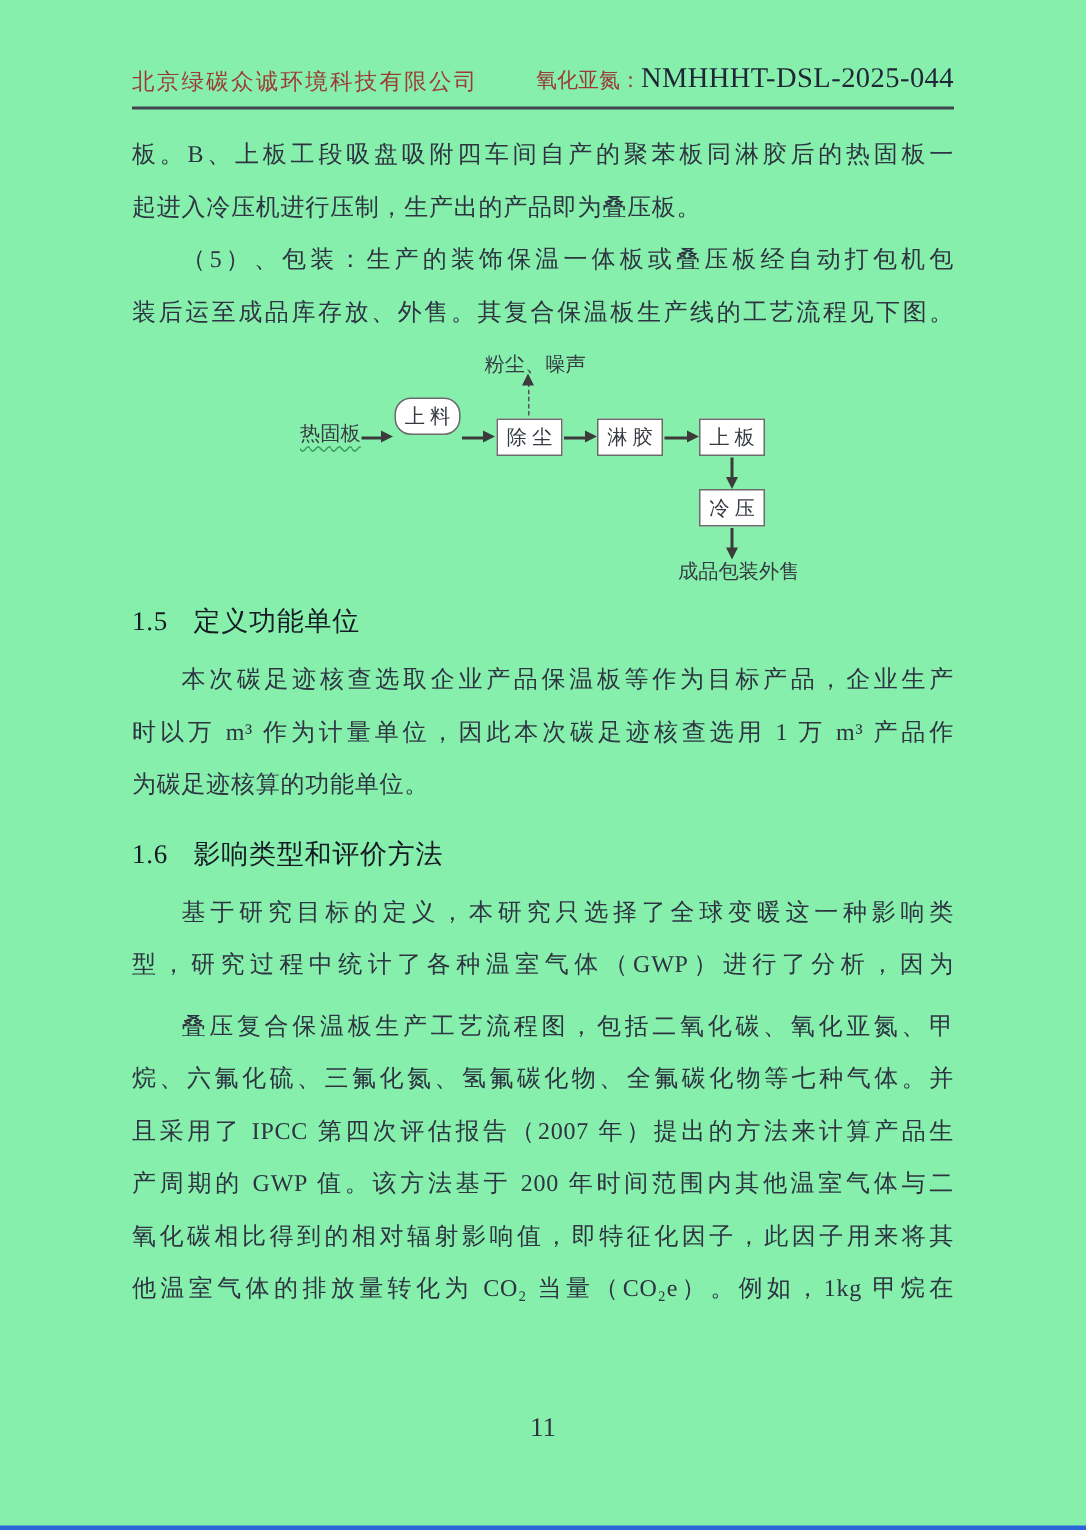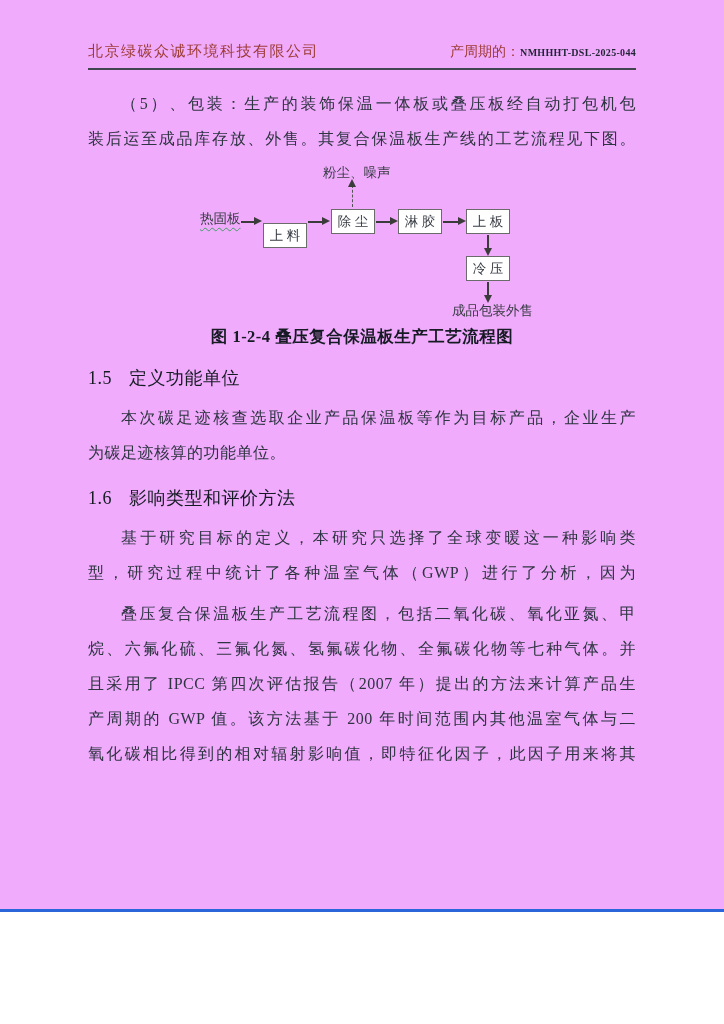--- a/index.html
+++ b/index.html
@@ -1,30 +1,30 @@
 <!DOCTYPE html>
 <html><head>
 <meta charset="utf-8">
 <style>
   * { margin:0; padding:0; box-sizing:border-box; }
   html,body { background:#ffffff; }
   .page {
-    position:relative; width:724px; height:912px; background:#f0abfc;
+    position:relative; width:724px; height:1020px; background:#86efac;
     font-family:"Liberation Serif","DejaVu Serif",serif; overflow:hidden;
   }
   
   .header {
     position:absolute; top:42px; left:88px; width:548px;
     display:flex; justify-content:space-between; align-items:flex-end;
     padding-bottom:7px; border-bottom:2.5px solid #41454f;
   }
   .company { color:#9c3b35; font-size:15px; letter-spacing:1.5px; }
   .fileno { font-size:14px; }
   .fileno-label { color:#9c3b35; }
-  .fileno-value { color:#1f2537; font-weight:bold; font-size:10px; letter-spacing:.3px; }
+  .fileno-value { color:#1f2537; font-weight:normal; font-size:19px; letter-spacing:.3px; }
   
   .content { position:absolute; top:86px; left:88px; width:548px; }
   .para { margin:0; }
   .line {
     font-size:16px; line-height:35px; color:#2e3442; letter-spacing:.5px;
   }
   .line.full { text-align:justify; text-align-last:justify; }
   .line.indent { padding-left:33px; }
   
   .diagram {
@@ -67,38 +67,42 @@
   }
 </style>
 </head>
 <body>
 
 <div class="page">
 
   <div class="header">
     <span class="company">北京绿碳众诚环境科技有限公司</span>
     <span class="fileno">
-      <span class="fileno-label">产周期的：</span><span class="fileno-value">NMHHHT-DSL-2025-044</span>
+      <span class="fileno-label">氧化亚氮：</span><span class="fileno-value">NMHHHT-DSL-2025-044</span>
     </span>
   </div>
 
   <div class="content">
 
+    <div class="para">
+        <div class="line full">板。B、上板工段吸盘吸附四车间自产的聚苯板同淋胶后的热固板一</div>
+        <div class="line">起进入冷压机进行压制，生产出的产品即为叠压板。</div>
+      </div>
     <div class="para">
         <div class="line full indent">（5）、包装：生产的装饰保温一体板或叠压板经自动打包机包</div>
         <div class="line full">装后运至成品库存放、外售。其复合保温板生产线的工艺流程见下图。</div>
       </div>
 
     <div class="diagram">
       <span class="dlabel dinput" style="left:112px; top:46px;">热固板</span>
 
       <div class="hl" style="left:153px; top:57px; width:14px;"></div>
       <div class="tri tri-r" style="left:166px; top:53px;"></div>
 
-      <div class="dbox" style="left:175px; top:59px;">上 料</div>
+      <div class="dbox" style="left:175px; top:31px;border-radius:11px;">上 料</div>
 
       <div class="hl" style="left:220px; top:57px; width:15px;"></div>
       <div class="tri tri-r" style="left:234px; top:53px;"></div>
 
       <div class="dbox" style="left:243px; top:45px;">除 尘</div>
 
       <div class="vdash" style="left:264px; top:21px; height:22px;"></div>
       <div class="tri tri-u" style="left:260px; top:15px;"></div>
       <span class="dlabel" style="left:235px; top:0px;">粉尘、噪声</span>
 
@@ -116,45 +120,46 @@
       <div class="tri tri-d" style="left:396px; top:84px;"></div>
 
       <div class="dbox" style="left:378px; top:92px;">冷 压</div>
 
       <div class="vl" style="left:399px; top:118px; height:15px;"></div>
       <div class="tri tri-d" style="left:396px; top:131px;"></div>
 
       <span class="dlabel" style="left:364px; top:138px;text-align:center;">成品包装外售</span>
     </div>
 
-    <div class="caption">图 1-2-4 叠压复合保温板生产工艺流程图</div>
 
     <div class="h2">
       <span class="num">1.5</span><span>定义功能单位</span>
     </div>
 
     <div class="para">
         <div class="line full indent">本次碳足迹核查选取企业产品保温板等作为目标产品，企业生产</div>
+        <div class="line full">时以万 m³ 作为计量单位，因此本次碳足迹核查选用 1 万 m³ 产品作</div>
         <div class="line">为碳足迹核算的功能单位。</div>
       </div>
 
     <div class="h2">
       <span class="num">1.6</span><span>影响类型和评价方法</span>
     </div>
 
     <div class="para">
         <div class="line full indent">基于研究目标的定义，本研究只选择了全球变暖这一种影响类</div>
         <div class="line full">型，研究过程中统计了各种温室气体（GWP）进行了分析，因为</div>
       </div>
     <div class="para" style="margin-top:6px;">
         <div class="line full indent">叠压复合保温板生产工艺流程图，包括二氧化碳、氧化亚氮、甲</div>
         <div class="line full">烷、六氟化硫、三氟化氮、氢氟碳化物、全氟碳化物等七种气体。并</div>
         <div class="line full">且采用了 IPCC 第四次评估报告（2007 年）提出的方法来计算产品生</div>
         <div class="line full">产周期的 GWP 值。该方法基于 200 年时间范围内其他温室气体与二</div>
         <div class="line full">氧化碳相比得到的相对辐射影响值，即特征化因子，此因子用来将其</div>
+        <div class="line full">他温室气体的排放量转化为 CO₂ 当量（CO₂e）。例如，1kg 甲烷在</div>
       </div>
 
   </div>
 
   <div class="footer">11</div>
   <div class="bottom-line"></div>
 
 </div>
 
 </body></html>

